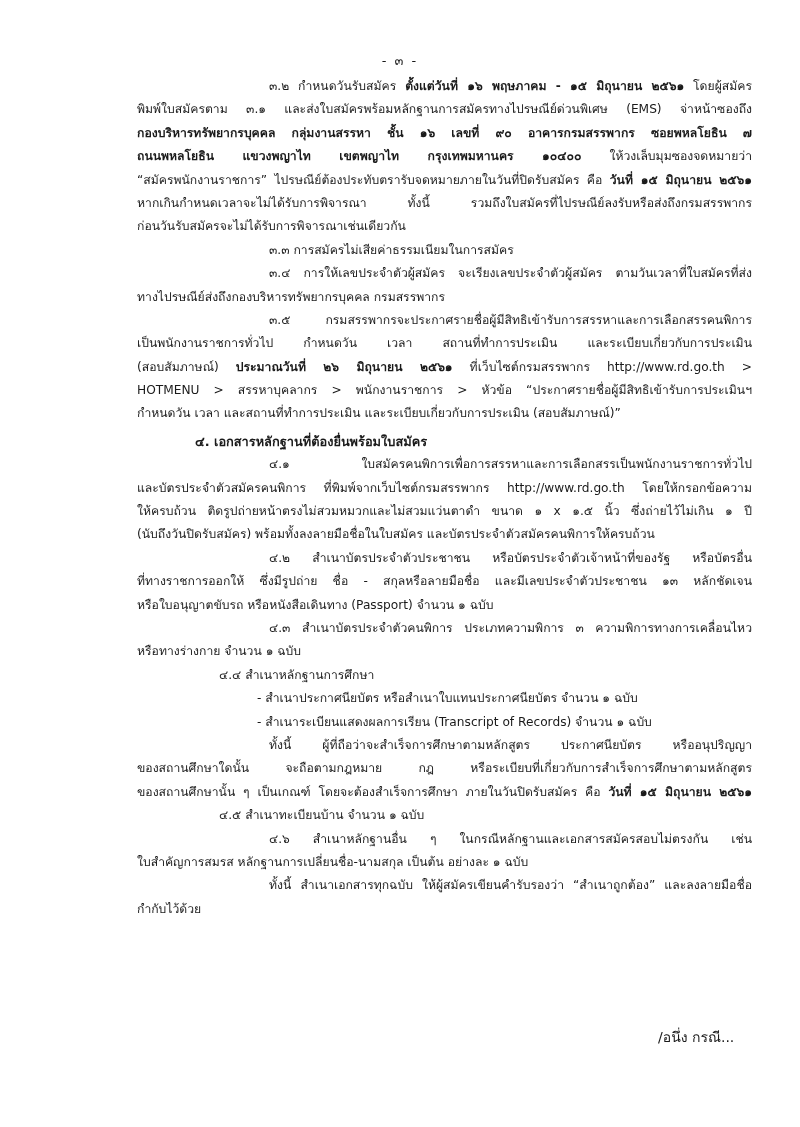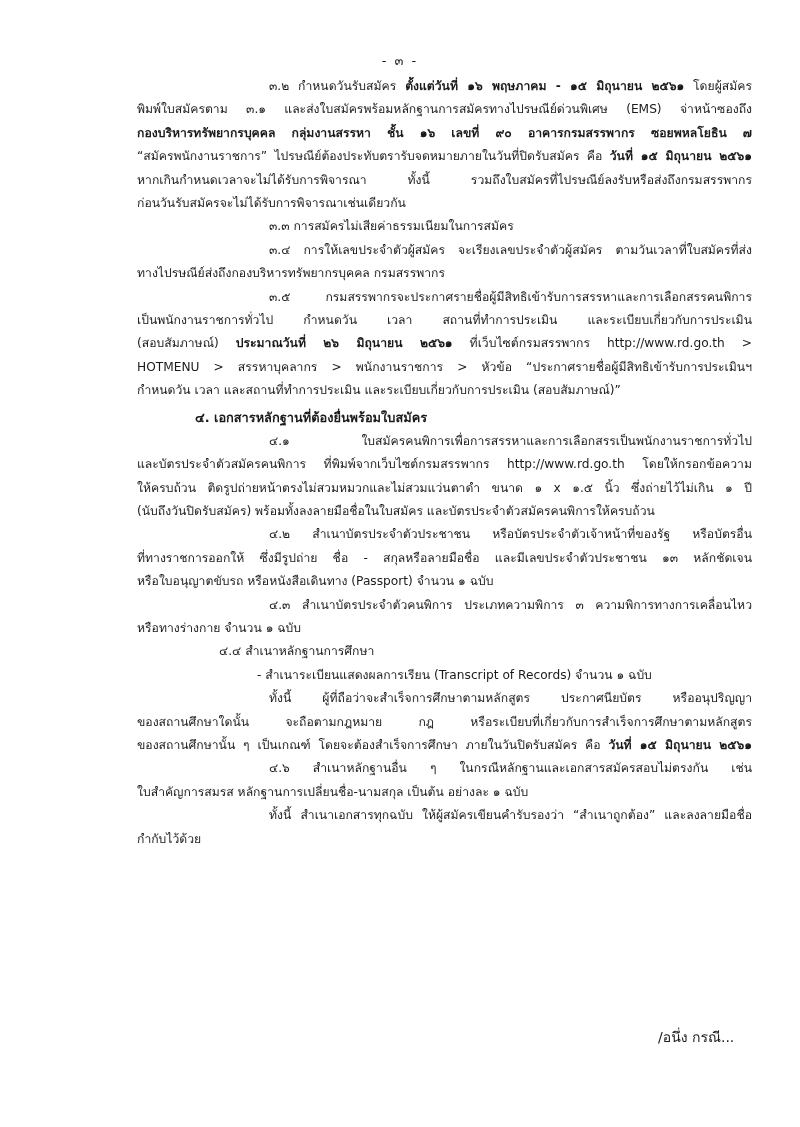--- a/index.html
+++ b/index.html
@@ -36,20 +36,21 @@
 <div class="page">
 
   <div class="page-num">- ๓ -</div>
 
   <div class="body-text">
 
     <div>
       <div class="line ind1"><span>๓.๒ กำหนดวันรับสมัคร </span><span class="b">ตั้งแต่วันที่ ๑๖ พฤษภาคม - ๑๕ มิถุนายน ๒๕๖๑</span><span> โดยผู้สมัคร</span></div>
       <div class="line">พิมพ์ใบสมัครตาม ๓.๑ และส่งใบสมัครพร้อมหลักฐานการสมัครทางไปรษณีย์ด่วนพิเศษ (EMS) จ่าหน้าซองถึง</div>
       <div class="line b">กองบริหารทรัพยากรบุคคล กลุ่มงานสรรหา ชั้น ๑๖ เลขที่ ๙๐ อาคารกรมสรรพากร ซอยพหลโยธิน ๗</div>
+      <div class="line"><span class="b">ถนนพหลโยธิน แขวงพญาไท เขตพญาไท กรุงเทพมหานคร ๑๐๔๐๐</span><span> ให้วงเล็บมุมซองจดหมายว่า</span></div>
       <div class="line"><span>“สมัครพนักงานราชการ” ไปรษณีย์ต้องประทับตรารับจดหมายภายในวันที่ปิดรับสมัคร คือ </span><span class="b">วันที่ ๑๕ มิถุนายน ๒๕๖๑</span></div>
       <div class="line">หากเกินกำหนดเวลาจะไม่ได้รับการพิจารณา ทั้งนี้ รวมถึงใบสมัครที่ไปรษณีย์ลงรับหรือส่งถึงกรมสรรพากร</div>
       <div class="line last">ก่อนวันรับสมัครจะไม่ได้รับการพิจารณาเช่นเดียวกัน</div>
     </div>
 
     <div class="line last ind1">๓.๓ การสมัครไม่เสียค่าธรรมเนียมในการสมัคร</div>
 
     <div>
       <div class="line ind1">๓.๔ การให้เลขประจำตัวผู้สมัคร จะเรียงเลขประจำตัวผู้สมัคร ตามวันเวลาที่ใบสมัครที่ส่ง</div>
       <div class="line last">ทางไปรษณีย์ส่งถึงกองบริหารทรัพยากรบุคคล กรมสรรพากร</div>
@@ -80,26 +81,28 @@
       <div class="line last">หรือใบอนุญาตขับรถ หรือหนังสือเดินทาง (Passport) จำนวน ๑ ฉบับ</div>
     </div>
 
     <div>
       <div class="line ind1">๔.๓ สำเนาบัตรประจำตัวคนพิการ ประเภทความพิการ ๓ ความพิการทางการเคลื่อนไหว</div>
       <div class="line last">หรือทางร่างกาย จำนวน ๑ ฉบับ</div>
     </div>
 
     <div>
       <div class="line last ind-sub">๔.๔ สำเนาหลักฐานการศึกษา</div>
+      <div class="line last ind-bullet">- สำเนาประกาศนียบัตร หรือสำเนาใบแทนประกาศนียบัตร จำนวน ๑ ฉบับ</div>
       <div class="line last ind-bullet">- สำเนาระเบียนแสดงผลการเรียน (Transcript of Records) จำนวน ๑ ฉบับ</div>
       <div class="line ind1">ทั้งนี้ ผู้ที่ถือว่าจะสำเร็จการศึกษาตามหลักสูตร ประกาศนียบัตร หรืออนุปริญญา</div>
       <div class="line">ของสถานศึกษาใดนั้น จะถือตามกฎหมาย กฎ หรือระเบียบที่เกี่ยวกับการสำเร็จการศึกษาตามหลักสูตร</div>
       <div class="line"><span>ของสถานศึกษานั้น ๆ เป็นเกณฑ์ โดยจะต้องสำเร็จการศึกษา ภายในวันปิดรับสมัคร คือ </span><span class="b">วันที่ ๑๕ มิถุนายน ๒๕๖๑</span></div>
     </div>
 
+    <div class="line last ind-sub">๔.๕ สำเนาทะเบียนบ้าน จำนวน ๑ ฉบับ</div>
 
     <div>
       <div class="line ind1">๔.๖ สำเนาหลักฐานอื่น ๆ ในกรณีหลักฐานและเอกสารสมัครสอบไม่ตรงกัน เช่น</div>
       <div class="line last">ใบสำคัญการสมรส หลักฐานการเปลี่ยนชื่อ-นามสกุล เป็นต้น อย่างละ ๑ ฉบับ</div>
     </div>
 
     <div>
       <div class="line ind1">ทั้งนี้ สำเนาเอกสารทุกฉบับ ให้ผู้สมัครเขียนคำรับรองว่า “สำเนาถูกต้อง” และลงลายมือชื่อ</div>
       <div class="line last">กำกับไว้ด้วย</div>
     </div>

